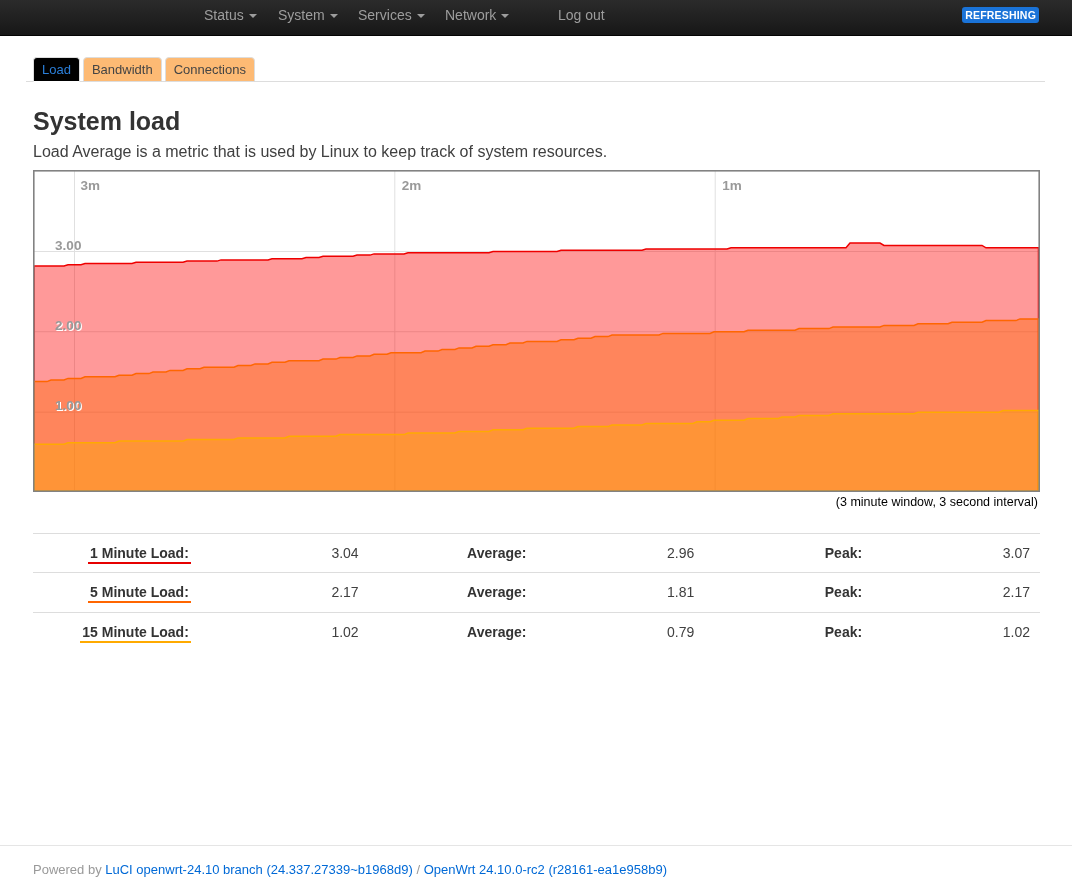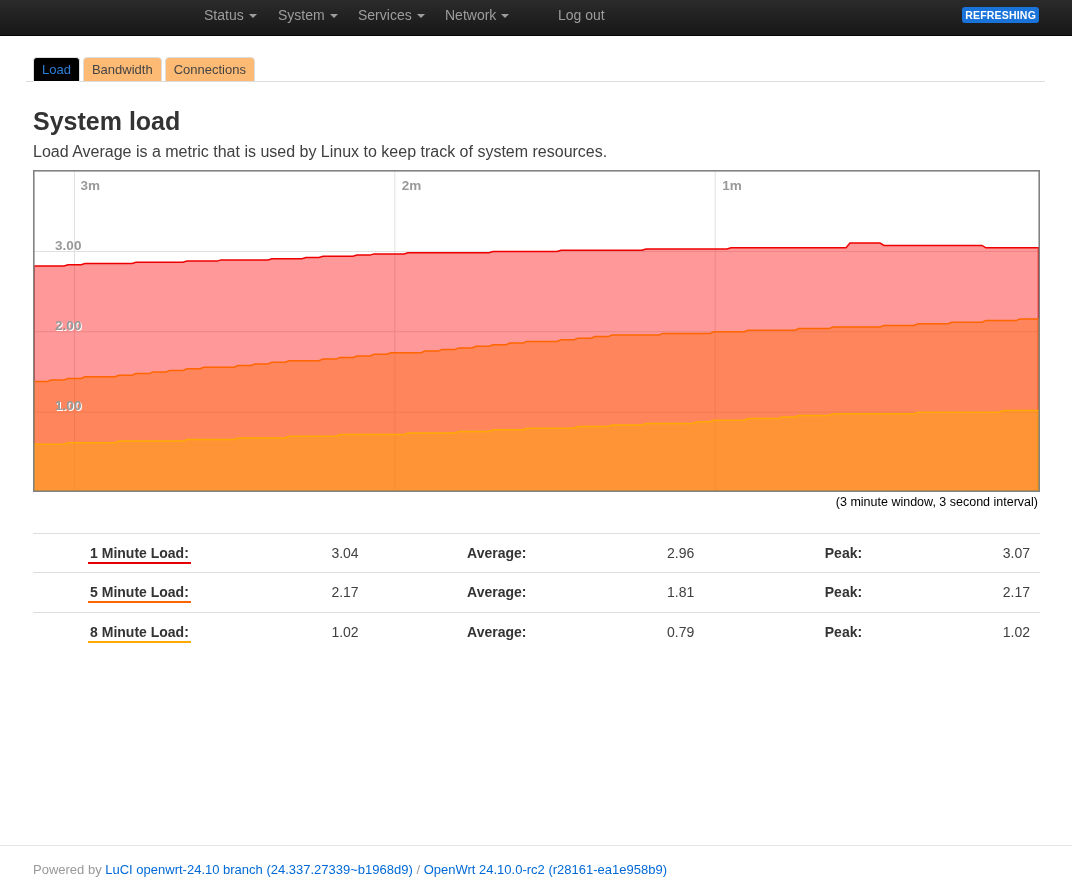--- a/index.html
+++ b/index.html
@@ -75,21 +75,21 @@
       </tr>
 <tr>
         <td class="l"><span class="u5">5 Minute Load:</span></td>
         <td class="v">2.17</td>
         <td class="l">Average:</td>
         <td class="v">1.81</td>
         <td class="l">Peak:</td>
         <td class="v">2.17</td>
       </tr>
 <tr>
-        <td class="l"><span class="u15">8 Minute Load:</span></td>
+        <td class="l"><span class="u15">15 Minute Load:</span></td>
         <td class="v">1.02</td>
         <td class="l">Average:</td>
         <td class="v">0.79</td>
         <td class="l">Peak:</td>
         <td class="v">1.02</td>
       </tr>
 </tbody>
   </table>
 <div id="ftr">
     <div>Powered by <a href="#">LuCI openwrt-24.10 branch (24.337.27339~b1968d9)</a> / <a href="#">OpenWrt 24.10.0-rc2 (r28161-ea1e958b9)</a></div>

